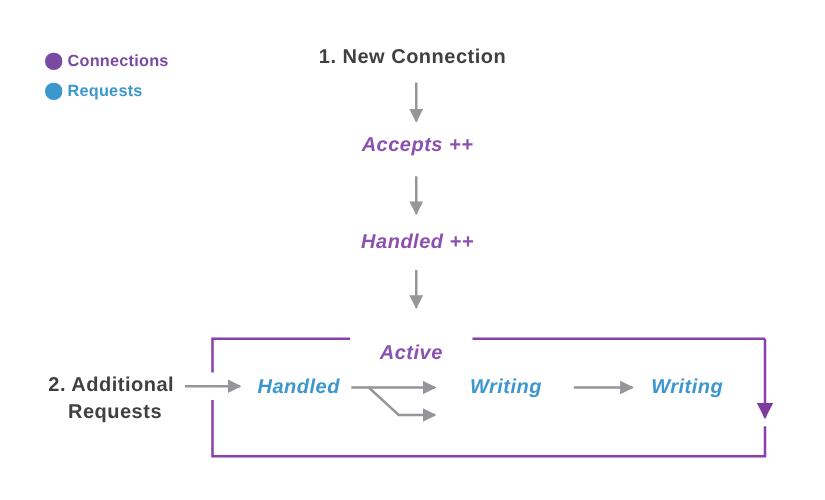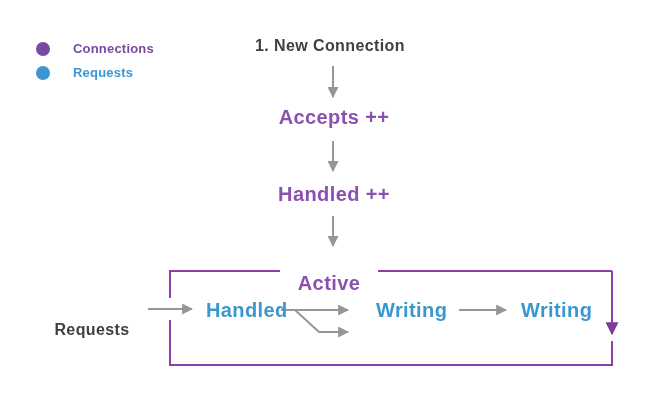--- a/index.html
+++ b/index.html
@@ -11,23 +11,23 @@
   .lbl{
     position:absolute;font-weight:bold;white-space:nowrap;
     letter-spacing:0.4px;line-height:1;
   }
   .center{transform:translate(-50%,-50%);}
   .vcenter{transform:translateY(-50%);}
   .gray{color:#404040;}
   .purple{color:#8B51AF;}
   .blue{color:#3D97CF;}
   .fs-title{font-size:16px;}
-  .fs-node{font-size:20px;}
+  .fs-node{font-size:16px;font-style:italic;}
   .legend-item{
-    position:absolute;display:flex;align-items:center;gap:23px;
+    position:absolute;display:flex;align-items:center;gap:4px;
     font-weight:bold;font-size:13px;letter-spacing:0.2px;justify-content:center;
   }
   .legend-item .dot{flex:0 0 auto;display:block;}
   .legend-purple{color:#7A4AA3;}
 </style>
 </head>
 <body>
 
 <div class="canvas">
 
@@ -66,19 +66,20 @@
       <circle cx="7" cy="7" r="7" fill="#3D97CF"></circle>
     </svg>
     <span>Requests</span>
   </div>
 
   <div class="lbl gray fs-title center" style="left:330px;top:46px;">1. New Connection</div>
   <div class="lbl purple fs-node center" style="left:334px;top:117px;">Accepts ++</div>
   <div class="lbl purple fs-node center" style="left:334px;top:194px;">Handled ++</div>
   <div class="lbl purple fs-node center" style="left:329px;top:271px;margin-top:12px;">Active</div>
 
+  <div class="lbl gray fs-title center" style="left:89px;top:309px;">2. Additional</div>
   <div class="lbl gray fs-title center" style="left:92px;top:330px;">Requests</div>
 
   <div class="lbl blue fs-node vcenter" style="left:206px;top:310px;">Handled</div>
   <div class="lbl blue fs-node vcenter" style="left:376px;top:310px;">Writing</div>
   <div class="lbl blue fs-node vcenter" style="left:521px;top:310px;">Writing</div>
 
 </div>
 
 </body></html>

